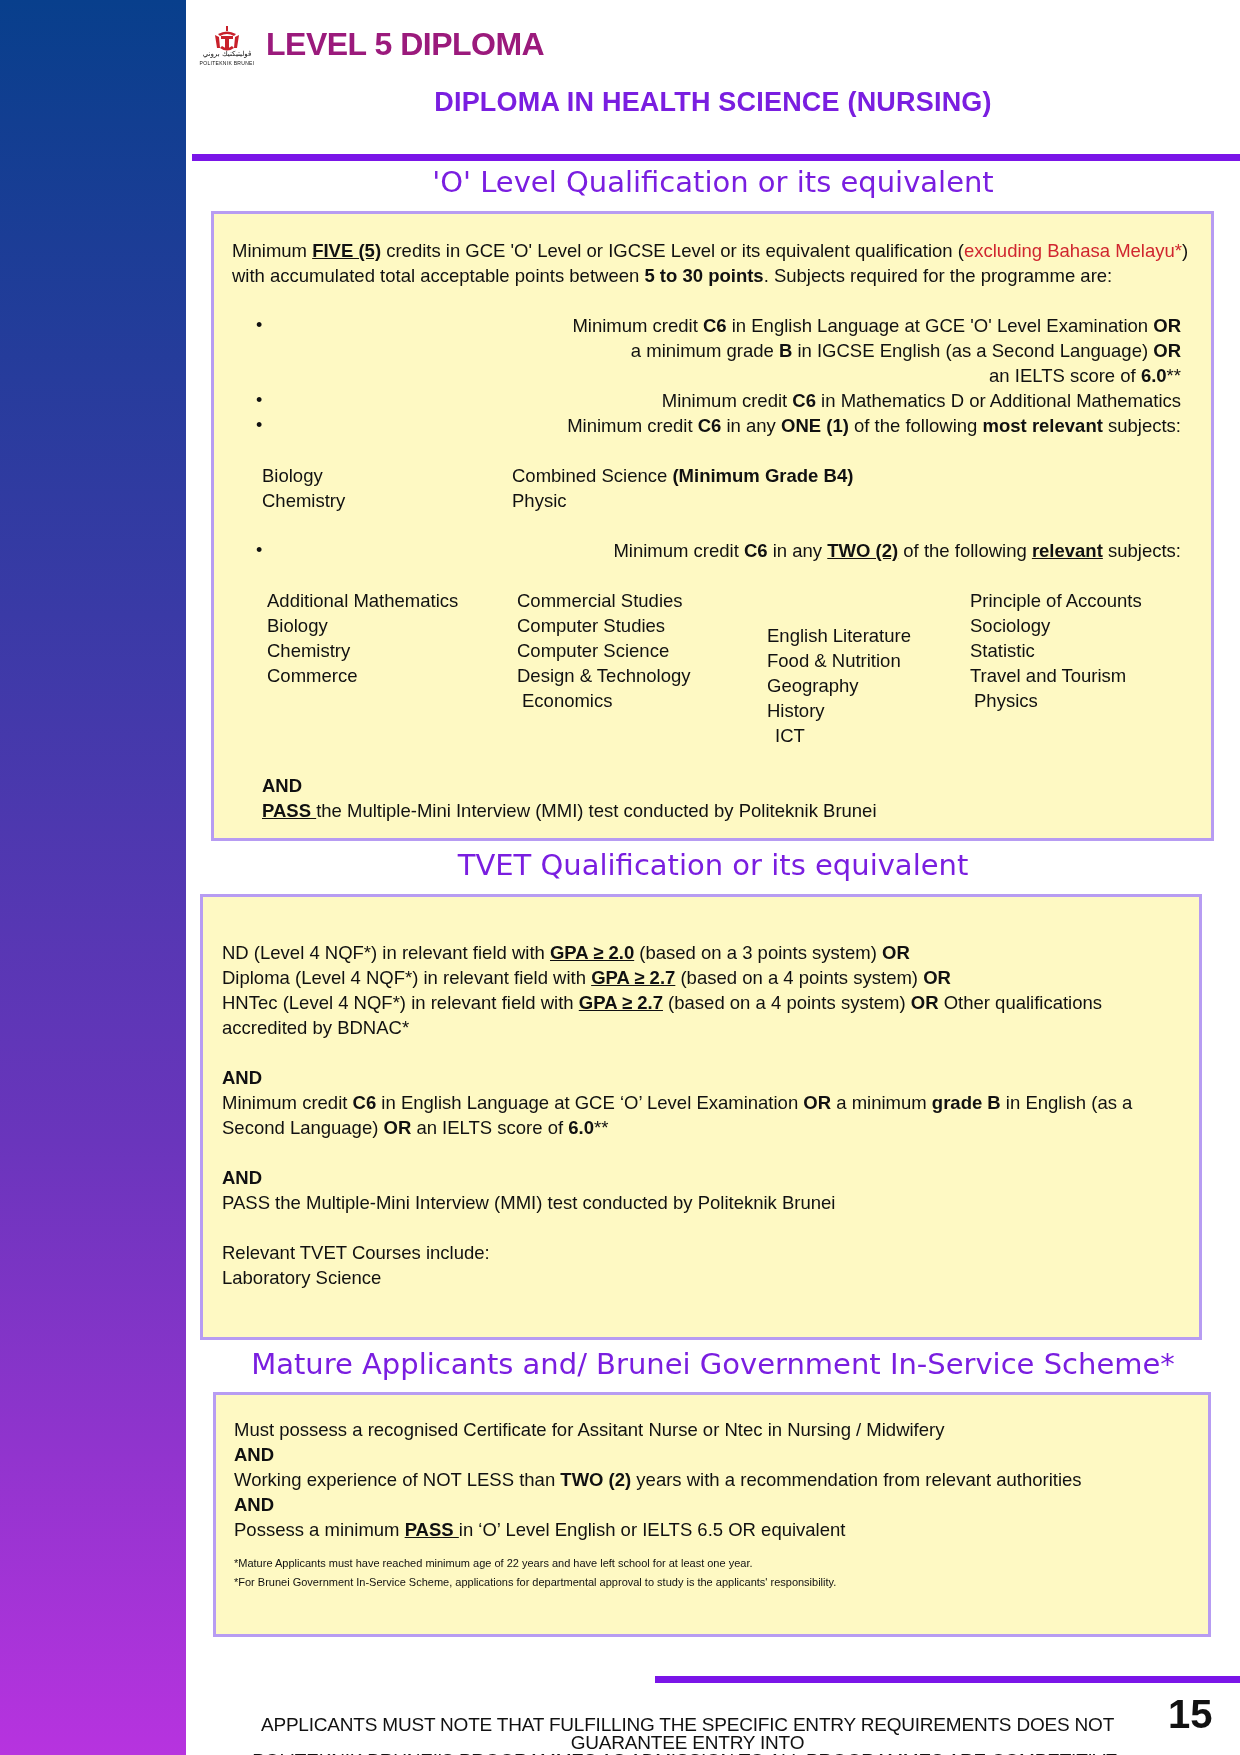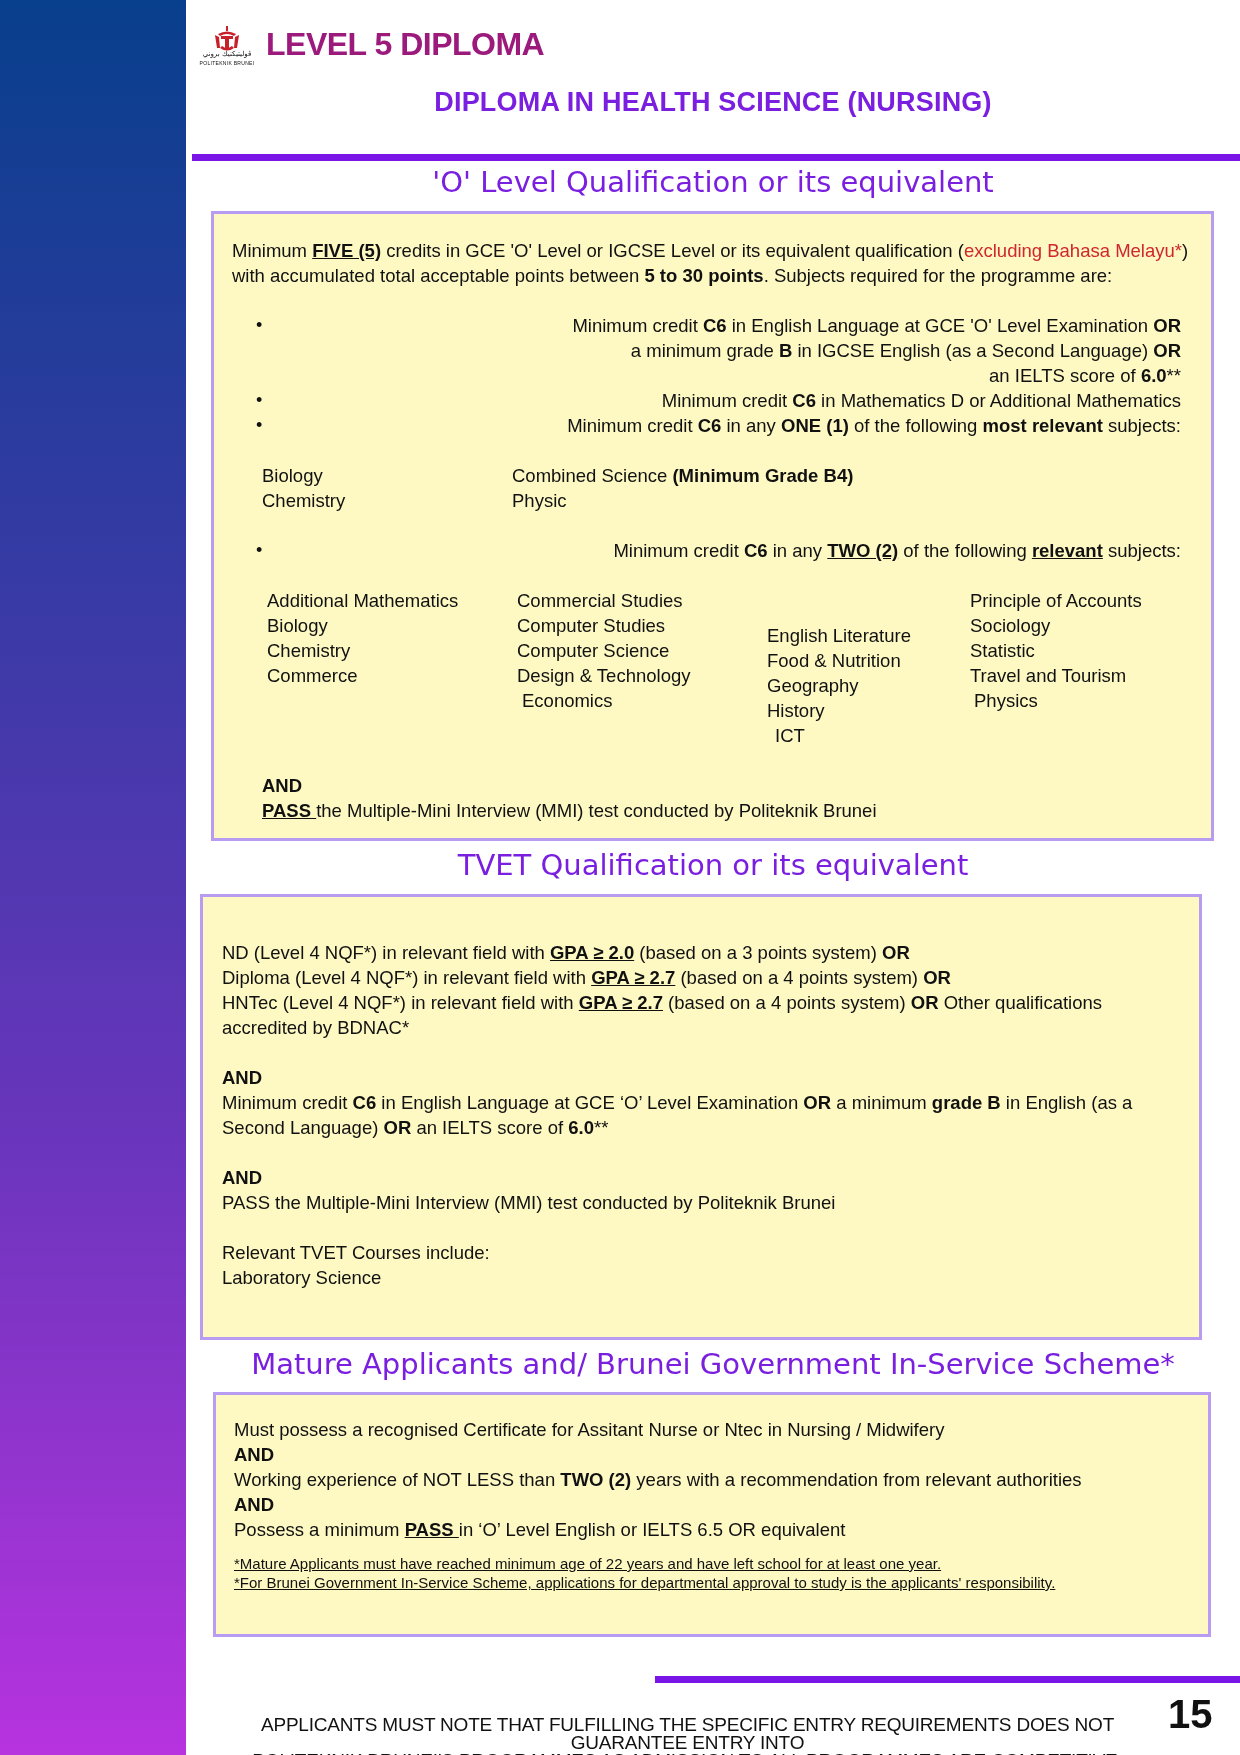--- a/index.html
+++ b/index.html
@@ -42,21 +42,21 @@
     .subj-grid { display: grid; }
     .subj-grid div { white-space: nowrap; }
     .footer-rule { position: absolute; left: 655px; right: 0; top: 1676px; height: 7px; background: #7a15e8; }
     .footer-note {
       position: absolute; left: 220px; width: 935px; top: 1716px; text-align: center;
       font-size: 19px; line-height: 18px; color: #111; letter-spacing: -0.2px;
     }
     .page-num {
       position: absolute; left: 1168px; top: 1692px; font-size: 40px; font-weight: bold; color: #111; line-height: 44px;
     }
-    .small-note { font-size: 15px; line-height: 19px; text-decoration: underline; }
+    .small-note { font-size: 11px; line-height: 19px; }
   </style>
 </head>
 <body>
 
 <div class="sidebar"></div>
 
 <div class="logo">
   <svg class="crest" viewBox="0 0 30 26">
     <rect x="14" y="0" width="2" height="5" fill="#c8202a"></rect>
     <path d="M6 8 Q15 3 24 8 L22 10 Q15 6 8 10 Z" fill="#c8202a"></path>

